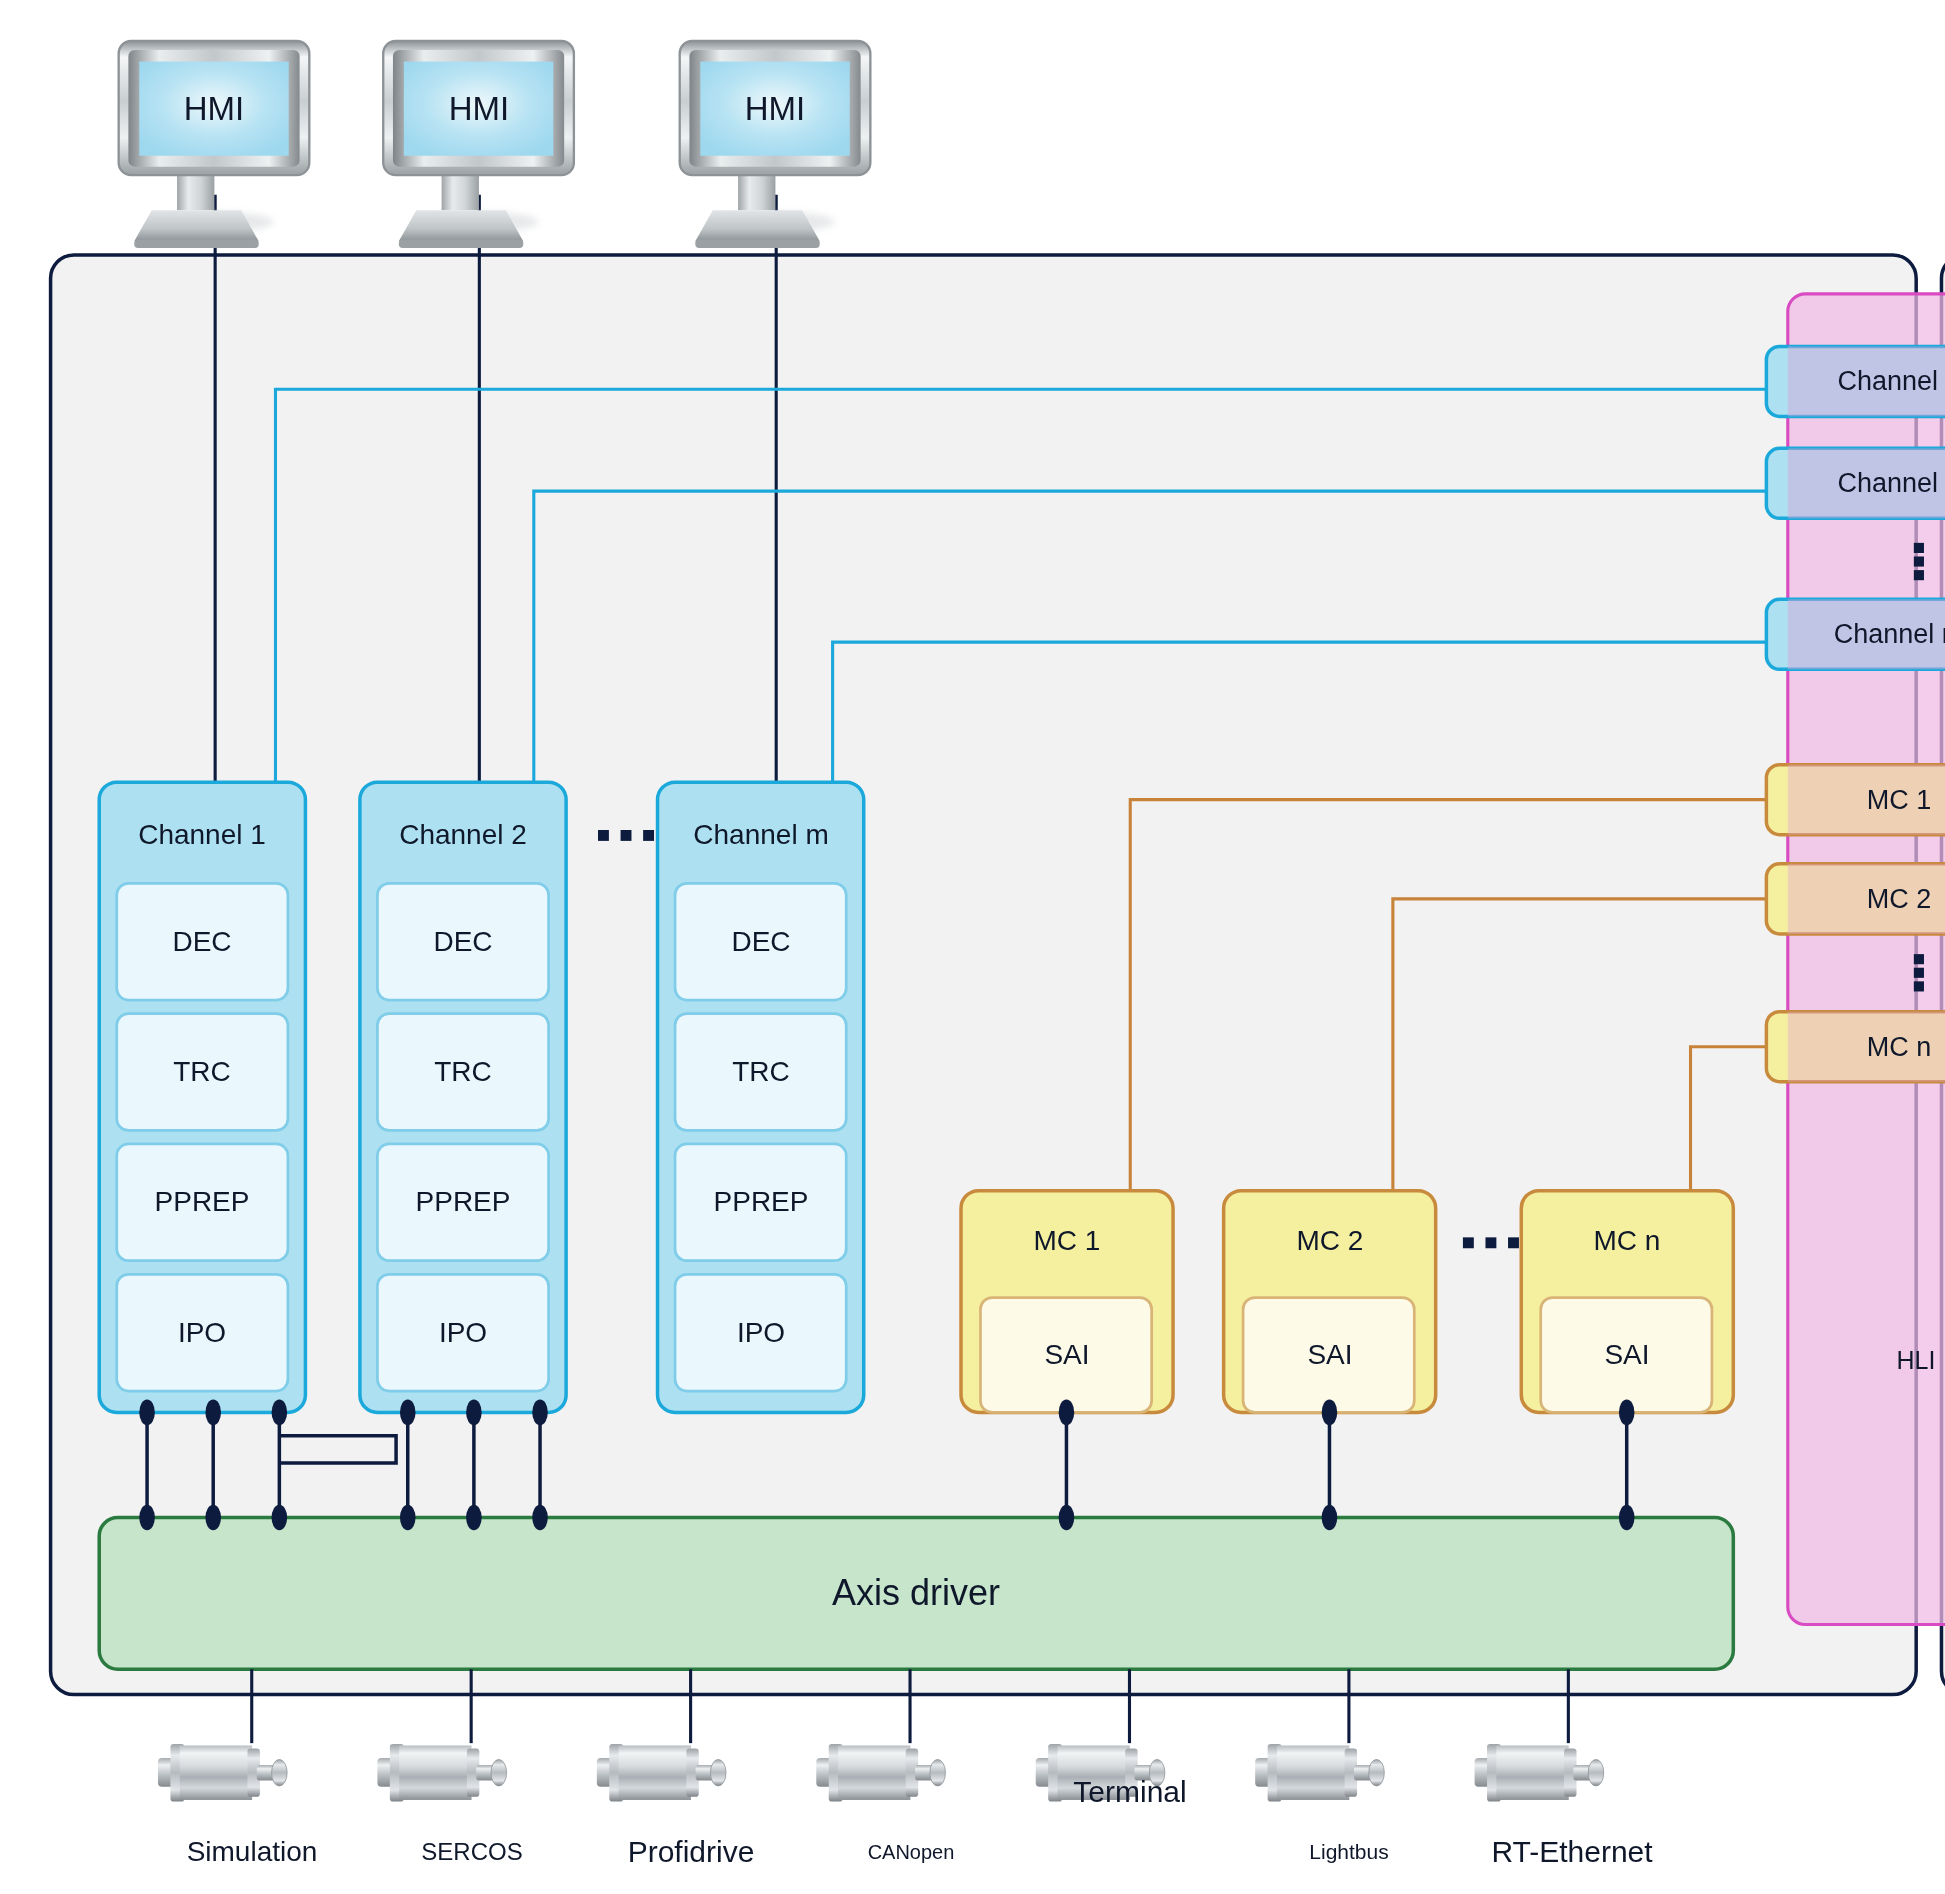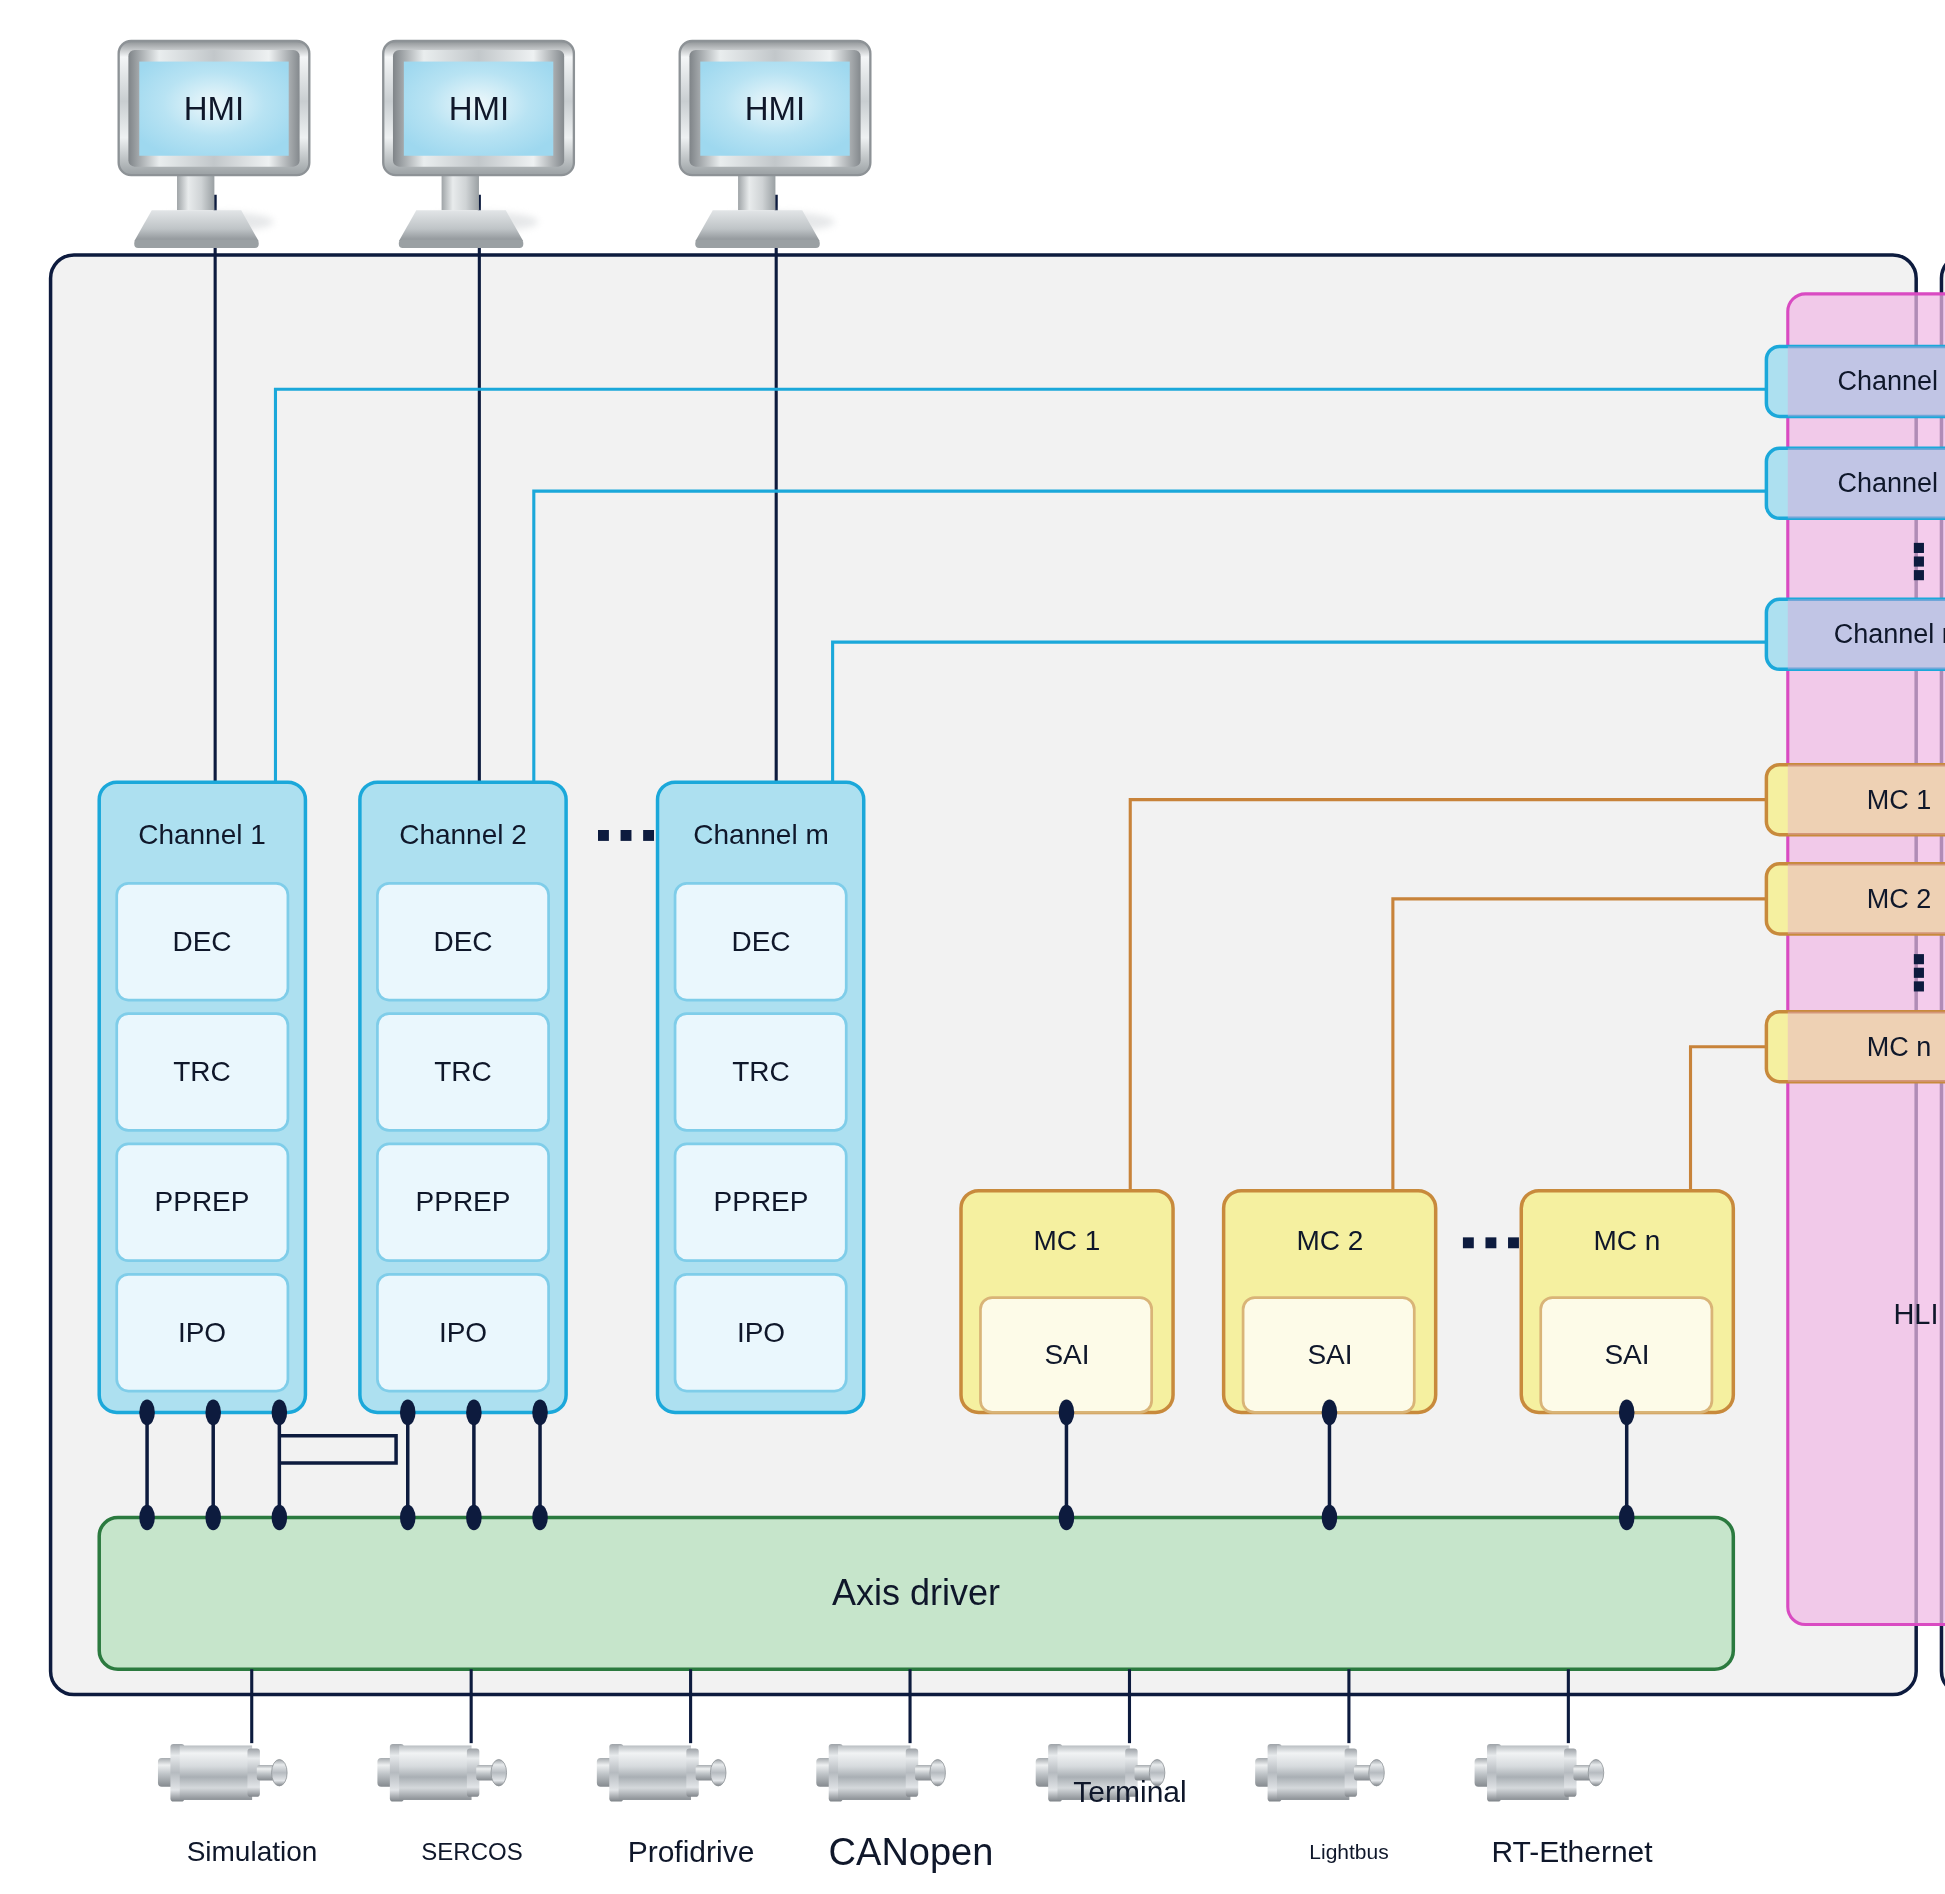--- a/index.html
+++ b/index.html
@@ -338,24 +338,24 @@
 <div class="txt ctr" style="left:916px;top:1593px;font-size:36px;">Axis driver</div>
 
 <div class="txt ctr" style="left:1899px;top:381px;font-size:27px;">Channel 1</div>
 <div class="txt ctr" style="left:1899px;top:483px;font-size:27px;">Channel 2</div>
 <div class="txt ctr" style="left:1899px;top:634px;font-size:27px;">Channel m</div>
 
 <div class="txt ctr" style="left:1899px;top:800px;font-size:27px;">MC 1</div>
 <div class="txt ctr" style="left:1899px;top:899px;font-size:27px;">MC 2</div>
 <div class="txt ctr" style="left:1899px;top:1047px;font-size:27px;">MC n</div>
 
-<div class="txt ctr" style="left:1916px;top:1314px;font-size:29px;">HLI</div>
+<div class="txt ctr" style="left:1916px;top:1360px;font-size:25px;">HLI</div>
 
 <div class="txt ctr" style="left:252px;top:1852px;font-size:28px;">Simulation</div>
 <div class="txt ctr" style="left:472px;top:1852px;font-size:24px;">SERCOS</div>
 <div class="txt ctr" style="left:691px;top:1852px;font-size:30px;">Profidrive</div>
-<div class="txt ctr" style="left:911px;top:1852px;font-size:38px;text-align:right;">CANopen</div>
+<div class="txt ctr" style="left:911px;top:1852px;font-size:20px;text-align:right;">CANopen</div>
 <div class="txt ctr" style="left:1130px;top:1792px;font-size:30px;">Terminal</div>
 <div class="txt ctr" style="left:1349px;top:1852px;font-size:21px;">Lightbus</div>
 <div class="txt ctr" style="left:1572px;top:1852px;font-size:30px;">RT-Ethernet</div>
 
 </div>
 
 
 </body></html>

